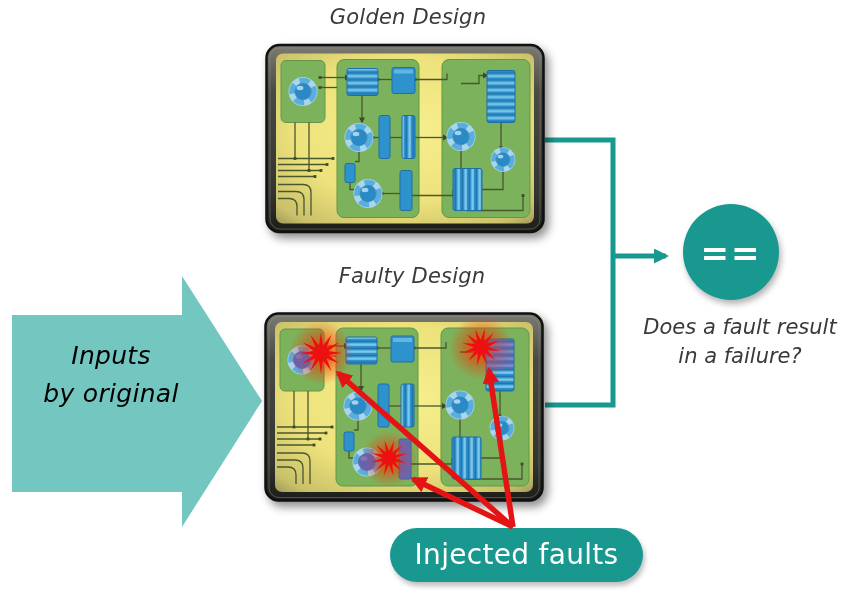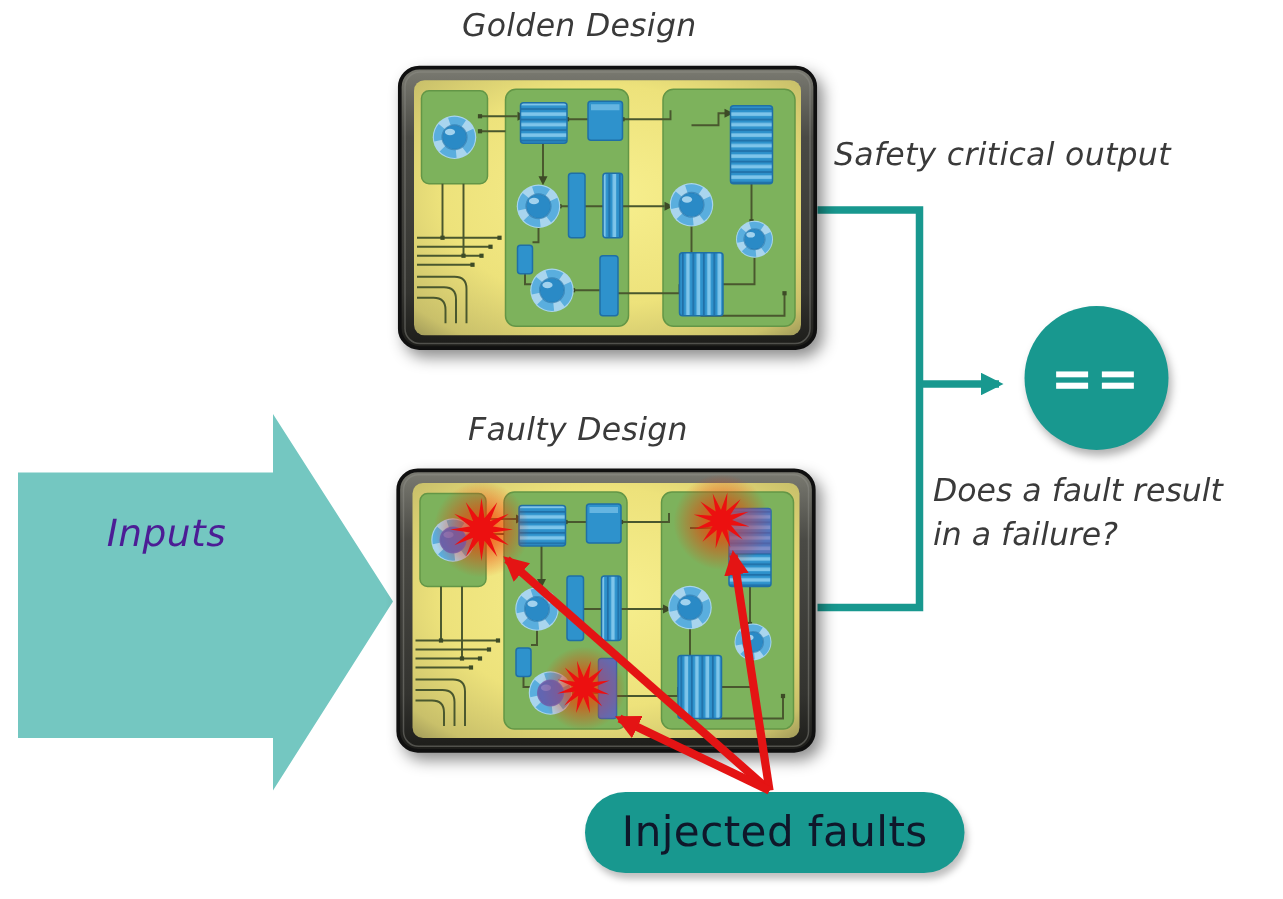--- a/index.html
+++ b/index.html
@@ -2,29 +2,29 @@
 <html style="--teal: #18988f; --teal-light: #74c7c1; --red: #e41414; --text-dark: #3a3a3a; --chip-yellow: #ede27b; --chip-green: #7db25c; --component-blue: #2e92cc;"><head>
 <meta charset="utf-8">
 <style>
   html,body{margin:0;padding:0;background:#fff;}
   .stage{
     position:relative;width:855px;height:599px;overflow:hidden;background:#ffffff;
     font-family:"DejaVu Sans","Liberation Sans",sans-serif;
   }
   .layer{position:absolute;left:0;top:0;pointer-events:none;}
   .chip{position:absolute;filter:drop-shadow(4px 5px 5px rgba(0,0,0,0.45));}
-  .lbl{position:absolute;color:var(--text-dark);font-style:italic;}
+  .lbl{position:absolute;color:var(--text-dark);font-style:italic;text-align:center;}
   .title{font-size:21px;letter-spacing:0.2px;}
   .arrow-text{
     position:absolute;left:15px;top:337px;width:192px;text-align:center;
-    color:#4c1d95;font-style:italic;font-size:25px;line-height:38px;letter-spacing:0.3px;
+    color:#000000;font-style:italic;font-size:25px;line-height:38px;letter-spacing:0.3px;
   }
   .pill{
     position:absolute;left:390px;top:528px;width:253px;height:54px;border-radius:27px;
-    background:var(--teal);color:#0f172a;font-size:28px;line-height:54px;text-align:center;
+    background:var(--teal);color:#ffffff;font-size:28px;line-height:54px;text-align:center;
     box-shadow:2px 4px 5px rgba(0,0,0,0.25);letter-spacing:0.3px;
   }
   .question{line-height:29px;font-size:21px;}
 </style>
 </head>
 <body>
 
 <div class="stage">
 
   <svg width="0" height="0" style="position:absolute" aria-hidden="true">
@@ -177,30 +177,30 @@
   <svg class="chip" style="left:265px;top:43px" width="280" height="191" viewBox="0 0 280 190">
     <use href="#chip-base"></use>
   </svg>
 
   <svg class="chip" style="left:264px;top:312px" width="280" height="190" viewBox="0 0 280 190">
     <use href="#chip-base"></use>
     <use href="#faulty-extra"></use>
   </svg>
 
   <div class="lbl title" style="left:308px;top:5px;width:200px">Golden Design</div>
-  <div class="lbl title" style="left:312px;top:274px;width:200px">Faulty Design</div>
-  <div class="lbl title" style="left:556px;top:91px;width:240px">Safety critical output</div>
+  <div class="lbl title" style="left:312px;top:264px;width:200px">Faulty Design</div>
 
   <div class="lbl question" style="left:622px;top:313px;width:236px">
     <div>Does a fault result</div>
     <div>in a failure?</div>
   </div>
 
   <div class="arrow-text">
     <div>Inputs</div>
+    <div>by original</div>
   </div>
 
   <div class="pill">
     <span>Injected faults</span>
   </div>
 
   <svg class="layer" width="855" height="599" viewBox="0 0 855 599">
     <defs>
       <marker id="redHead" viewBox="0 0 10 10" refX="8" refY="5" markerWidth="3" markerHeight="3" orient="auto">
         <path d="M0,0 L10,5 L0,10 z" style="fill:var(--red)"></path>

